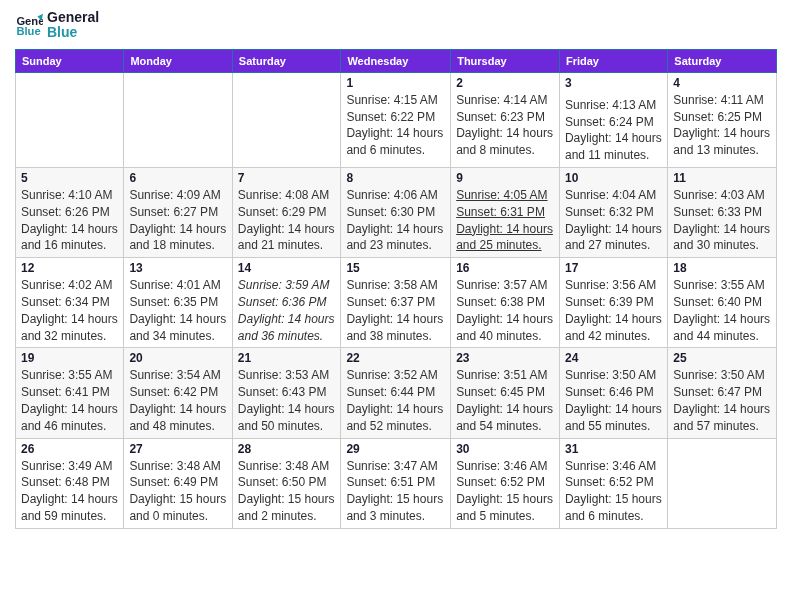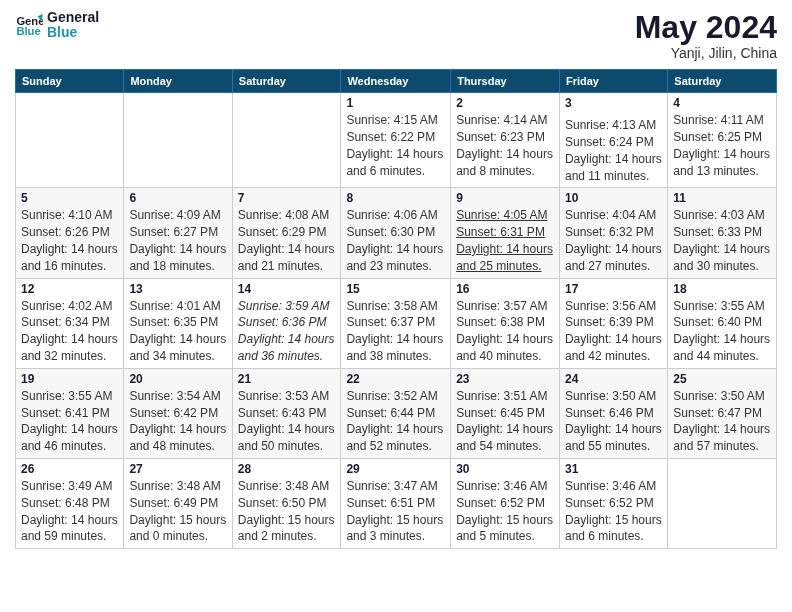--- a/index.html
+++ b/index.html
@@ -41,21 +41,21 @@
     .subtitle {
       font-size: 14px;
       color: #333;
     }
     table {
       width: 100%;
       border-collapse: collapse;
       font-size: 10px;
     }
     thead th {
-      background-color: #0c4a6e;
+      background-color: #6d28d9;
       color: white;
       padding: 5px 6px;
       text-align: left;
       font-size: 11px;
       font-weight: bold;
       border: 1px solid #2b6cb0;
     }
     tbody td {
       border: 1px solid #ccc;
       padding: 3px 5px;
@@ -96,24 +96,20 @@
       </svg>
       <div>
         <div style="font-size:14px;font-weight:bold;color:#1a1a2e;line-height:1.1">
           <span style="color:#1a1a2e">General</span>
         </div>
         <div style="font-size:14px;font-weight:bold;color:#2196a8;line-height:1.1">
           <span>Blue</span>
         </div>
       </div>
     </div>
-    <div class="title-section">
-      <div class="month-title">May 2024</div>
-      <div class="subtitle">Yanji, Jilin, China</div>
-    </div>
   </div>
 
   <table>
     <thead>
       <tr>
       <th>Sunday</th>
           <th>Monday</th>
           <th>Saturday</th>
           <th>Wednesday</th>
           <th>Thursday</th>

